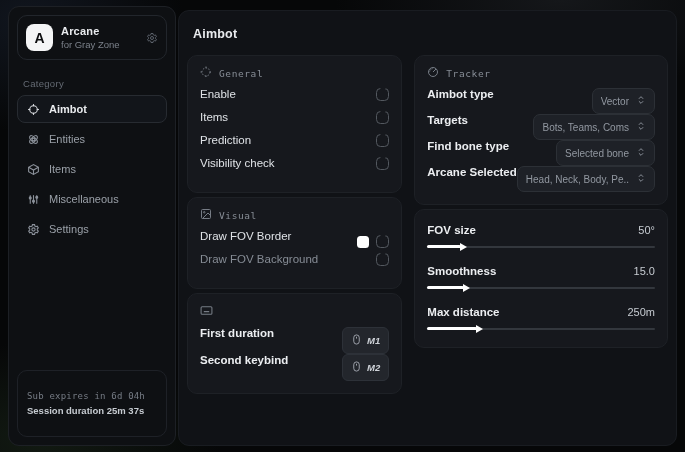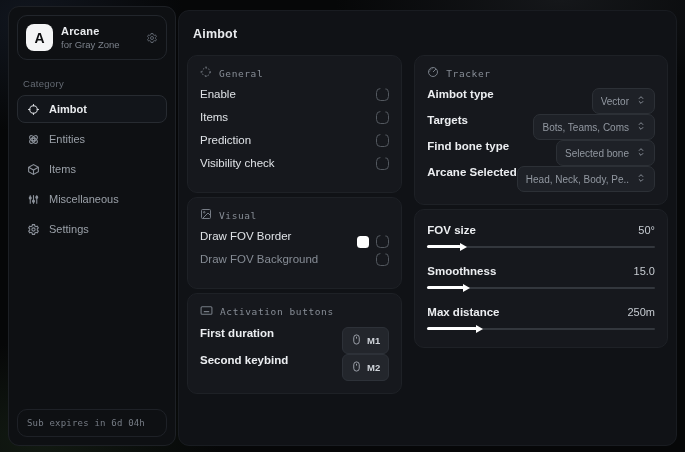--- a/index.html
+++ b/index.html
@@ -52,21 +52,21 @@
   .nav{display:flex;flex-direction:column;gap:2px;padding:0 8px}
   .nav-item{
     display:flex;align-items:center;gap:9px;height:28px;padding:0 9px;
     border-radius:8px;border:1px solid transparent;color:#9aa0a8;font-size:11px;
     cursor:default;
   }
   .nav-item.active{border-color:#272b31;background:#12151a;color:var(--txt-bright);font-weight:700}
   .nav-icon{display:flex;align-items:center;color:#8b919a;flex:0 0 auto}
   .nav-item.active .nav-icon{color:#d8dbdf}
   .sidebar-footer{
-    margin:auto 8px 8px;padding:8px 9px;border:1px solid #1e2127;border-radius:10px;
+    margin:auto 8px 8px;padding:20px 9px;border:1px solid #1e2127;border-radius:10px;
   }
   .sub-line1{font-family:"DejaVu Sans Mono",monospace;font-size:9px;color:#767c85;letter-spacing:.2px}
   .sub-line2{font-size:9.5px;color:#c7ccd2;margin-top:4px;font-weight:700}
 
   
   .main{
     position:absolute;left:178px;top:10px;width:499px;height:436px;
     background:#101216;border:1px solid #191c21;border-radius:11px;
     padding:8px;overflow:hidden;
   }
@@ -94,21 +94,21 @@
   }
   .cbx::after{
     content:"";position:absolute;top:-2.5px;left:50%;transform:translateX(-50%);
     width:5px;height:2.5px;background:var(--panel-bg);
   }
   .row-controls{display:flex;align-items:center;gap:7px}
   .swatch{width:12px;height:12px;border-radius:3.5px;cursor:pointer}
 
   .keybtn{
     display:flex;align-items:center;gap:5px;background:#23262c;border:1px solid #2d3138;
-    border-radius:6px;padding:2px 8px;font-size:9.5px;color:#cfd3d9;font-weight:700;cursor:pointer;
+    border-radius:6px;padding:2px 8px;font-size:9.5px;color:#cfd3d9;font-weight:700;cursor:pointer;font-style:italic;
   }
   .keybtn svg{color:#a6abb3}
 
   .select{
     display:flex;align-items:center;gap:7px;background:var(--ctl-bg);
     border:1px solid var(--ctl-border);border-radius:7px;padding:3px 8px;
     font-size:10px;color:#9298a1;cursor:pointer;max-width:150px;
   }
   .select .sel-val{white-space:nowrap;overflow:hidden;text-overflow:ellipsis}
   .select svg{flex:0 0 auto;color:#8a9099}
@@ -199,20 +199,21 @@
               <circle cx="12" cy="12" r="3"></circle>
               <path d="M19 12a7 7 0 0 0-.1-1.2l2-1.6-2-3.4-2.4 1a7 7 0 0 0-2-1.2L14 3h-4l-.5 2.6a7 7 0 0 0-2 1.2l-2.4-1-2 3.4 2 1.6A7 7 0 0 0 5 12c0 .4 0 .8.1 1.2l-2 1.6 2 3.4 2.4-1a7 7 0 0 0 2 1.2L10 21h4l.5-2.6a7 7 0 0 0 2-1.2l2.4 1 2-3.4-2-1.6c.1-.4.1-.8.1-1.2z"></path>
             </svg>
         </span>
         <span>Settings</span>
       </div>
     </nav>
 
     <div class="sidebar-footer">
       <div class="sub-line1">Sub expires in 6d 04h</div>
+      <div class="sub-line2">Session duration 25m 37s</div>
     </div>
   </aside>
 
   <main class="main">
     <div class="main-title">Aimbot</div>
 
     <div class="cols">
 
       <div class="col">
 
@@ -276,21 +277,20 @@
             <span>
               <svg width="13" height="13" viewBox="0 0 24 24" fill="none" stroke="currentColor" stroke-width="2">
                   <rect x="2" y="5" width="20" height="14" rx="2"></rect>
                   <line x1="6" y1="9" x2="6" y2="9.01"></line>
                   <line x1="10" y1="9" x2="10" y2="9.01"></line>
                   <line x1="14" y1="9" x2="14" y2="9.01"></line>
                   <line x1="18" y1="9" x2="18" y2="9.01"></line>
                   <line x1="7" y1="14" x2="17" y2="14"></line>
                 </svg>
             </span>
-            <span>Activation buttons</span>
           </div>
           <div class="row" style="min-height:27px">
             <span class="row-label strong">First duration</span>
             <button class="keybtn">
               <span>
                 <svg width="11" height="11" viewBox="0 0 24 24" fill="none" stroke="currentColor" stroke-width="2">
                     <rect x="6" y="2" width="12" height="20" rx="6"></rect>
                     <line x1="12" y1="6" x2="12" y2="10"></line>
                   </svg>
               </span>

